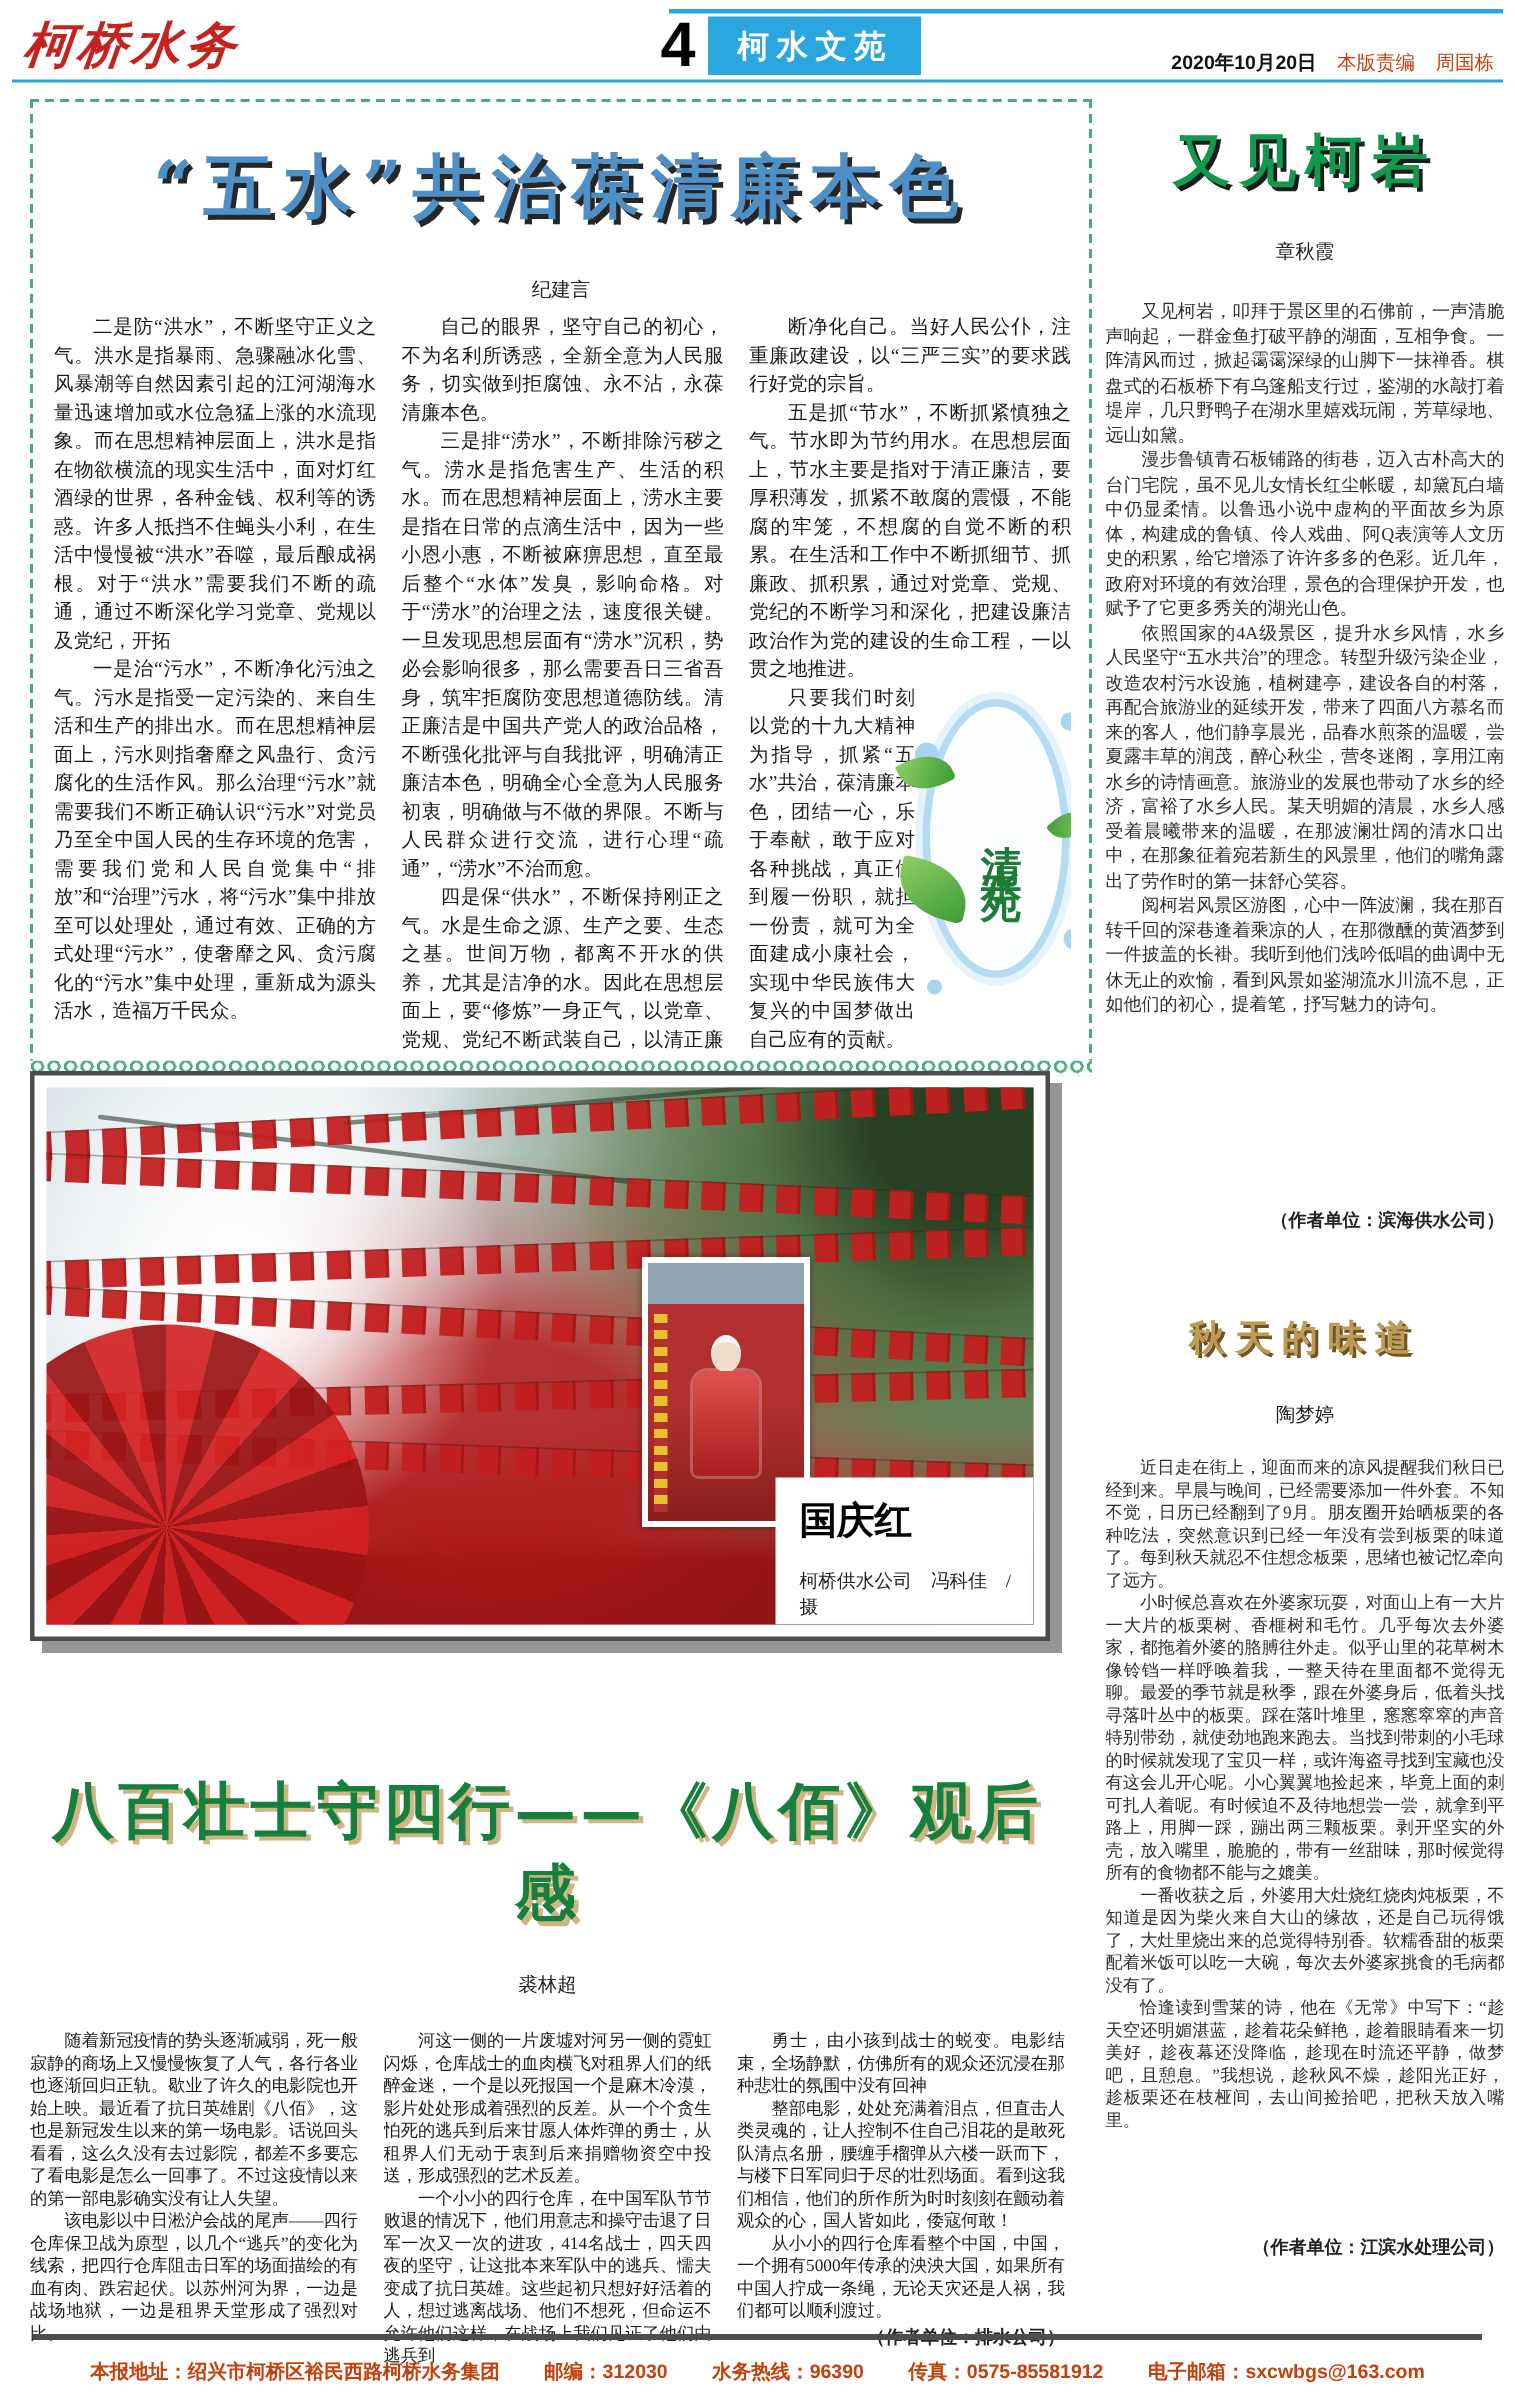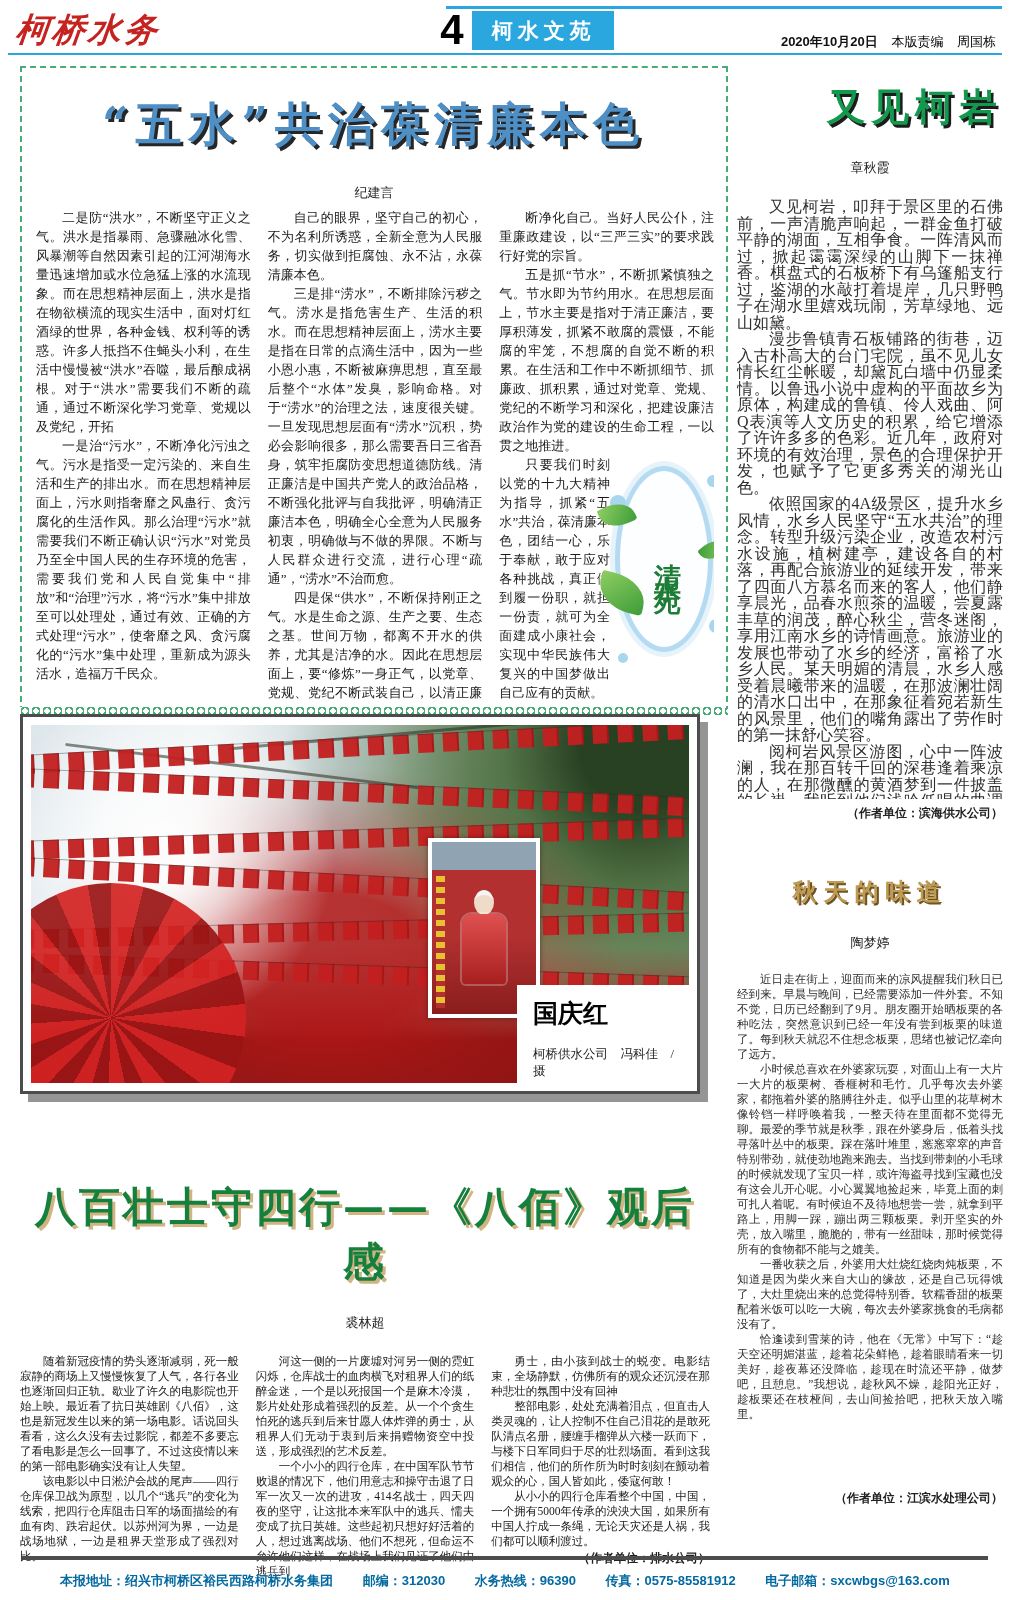--- a/index.html
+++ b/index.html
@@ -12,21 +12,21 @@
             color:#c5231f;letter-spacing:3px;transform:skewX(-6deg);font-family:"DejaVu Serif",serif;}
   .hdr-center{position:absolute;left:0;right:0;top:10px;text-align:center;padding-left:44px;}
   .page-num{display:inline-block;font-family:"Liberation Sans",sans-serif;font-size:42px;font-weight:900;
             color:#000;vertical-align:middle;margin-right:8px;line-height:40px;}
   .section-badge{display:inline-block;background:#2aa7de;color:#fff;font-family:"Liberation Sans",sans-serif;
             font-size:21px;font-weight:bold;letter-spacing:5px;padding:6px 18px 5px 20px;vertical-align:middle;}
   .hdr-line-tr{position:absolute;left:446px;right:8px;top:6px;height:3px;background:#2aa7de;}
   .hdr-line-b{position:absolute;left:8px;right:8px;top:53px;height:2px;background:#2aa7de;}
   .date-line{position:absolute;right:14px;top:33px;font-family:"Liberation Sans",sans-serif;font-size:13px;
             font-weight:bold;color:#111;}
-  .date-line .lite{font-weight:normal;color:#000000;margin-left:10px;}
+  .date-line .lite{font-weight:normal;color:#c2410c;margin-left:10px;}
 
   
   .bt{margin:0;text-align:justify;text-indent:2em;}
   .byline{text-align:center;font-size:13px;color:#222;}
   .attrib{text-align:right;font-size:12px;font-weight:bold;color:#222;}
 
   
   .main-box{position:absolute;left:20px;top:66px;width:708px;height:646px;border:2px dashed #49ab77;box-sizing:border-box;}
   .main-box::after{content:"";position:absolute;left:-2px;right:-2px;bottom:-7px;height:10px;
       background-image:radial-gradient(circle at 5px 4px,#ffffff 0 2.6px,#49ab77 2.6px 4.4px,rgba(0,0,0,0) 4.4px);
@@ -89,33 +89,33 @@
   .film-wrap{position:absolute;left:20px;top:1180px;width:690px;}
   .film-title{text-align:center;font-size:41px;font-weight:bold;color:#15803d;letter-spacing:3px;
       text-shadow:3px 3px 0 #d2b382;font-family:"DejaVu Serif",serif;margin:0;}
   .film-byline{margin-top:24px;}
   .film-cols{margin-top:22px;display:flex;gap:17px;height:256px;}
   .fcol{flex:1 1 0;overflow:hidden;font-size:11.5px;line-height:15px;}
   .fcol .attrib{margin-top:2px;}
 
   
   .r-art{position:absolute;left:737px;width:266px;}
-  .r-title-green{text-align:right;font-size:38px;font-weight:bold;color:#12994e;letter-spacing:6px;
+  .r-title-green{text-align:center;font-size:38px;font-weight:bold;color:#12994e;letter-spacing:6px;
       text-shadow:2.5px 2.5px 0 #1c1c1c;font-family:"DejaVu Serif",serif;margin:0;}
   .r-title-gold{text-align:center;font-size:24px;font-weight:bold;color:#bf9a52;letter-spacing:7px;
       text-shadow:2px 2px 0 #6e5424;font-family:"DejaVu Serif",serif;margin:0;}
   .r-byline{margin-top:26px;}
-  .r-text1{margin-top:22px;height:600px;overflow:hidden;font-size:16px;line-height:16.5px;color:#2e2e2e;}
+  .r-text1{margin-top:22px;height:600px;overflow:hidden;font-size:12px;line-height:16.5px;color:#2e2e2e;}
   .r-text2{margin-top:20px;height:512px;overflow:hidden;font-size:11.5px;line-height:15px;color:#2e2e2e;}
   .r-attrib{margin-top:6px;}
 
   
   .footer-rule{position:absolute;left:22px;right:22px;top:1556px;height:4px;background:#4d4d4d;}
   .footer-line{position:absolute;left:0;right:0;top:1572px;text-align:center;font-family:"Liberation Sans",sans-serif;
-      font-size:13px;font-weight:bold;color:#0369a1;}
+      font-size:13px;font-weight:bold;color:#c2410c;}
   .footer-line span.item{margin:0 13px;}
 </style>
 </head>
 <body>
 
 <div class="page">
 
   <div>
     <div class="masthead">柯桥水务</div>
     <div class="hdr-line-tr"></div>

